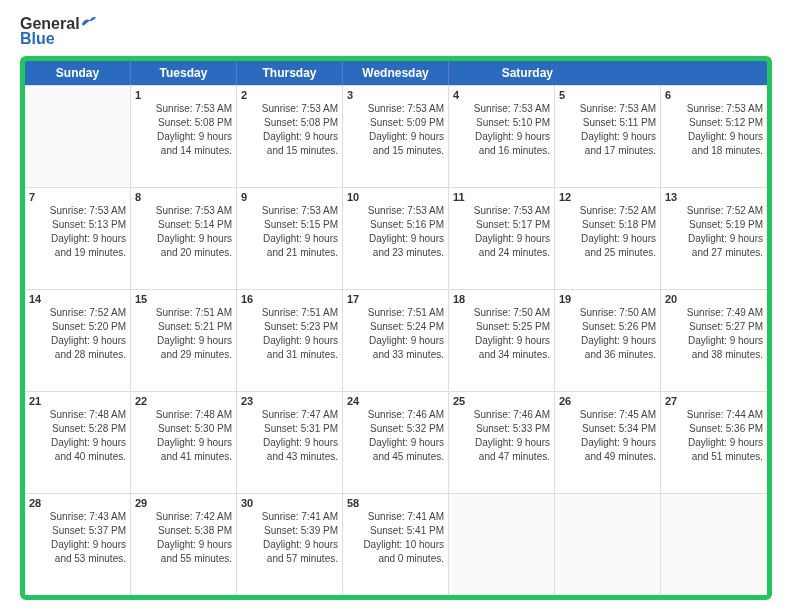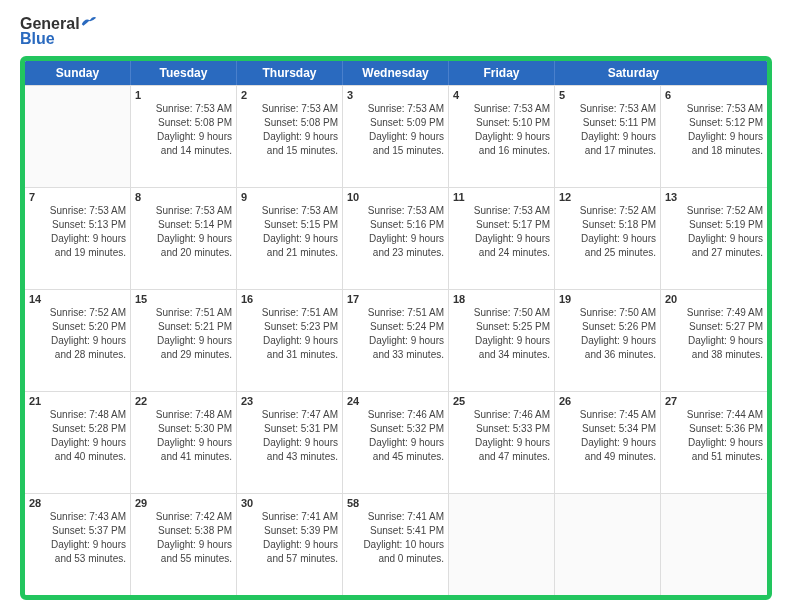--- a/index.html
+++ b/index.html
@@ -116,21 +116,20 @@
       <div class="subtitle"></div>
     </div>
   </div>
 
   <div class="calendar">
     <div class="cal-header-row">
     <div class="cal-header-cell">Sunday</div>
         <div class="cal-header-cell">Tuesday</div>
         <div class="cal-header-cell">Thursday</div>
         <div class="cal-header-cell">Wednesday</div>
-        <div class="cal-header-cell">Friday</div>
         <div class="cal-header-cell">Saturday</div>
       </div>
     <div class="cal-body">
     <div class="cal-row">
           <div class="cal-cell empty"></div>
           <div class="cal-cell">
             <div class="day-number">1</div>
             <div class="day-info" style="white-space: pre-line;">Sunrise: 7:53 AM
 Sunset: 5:08 PM
 Daylight: 9 hours

